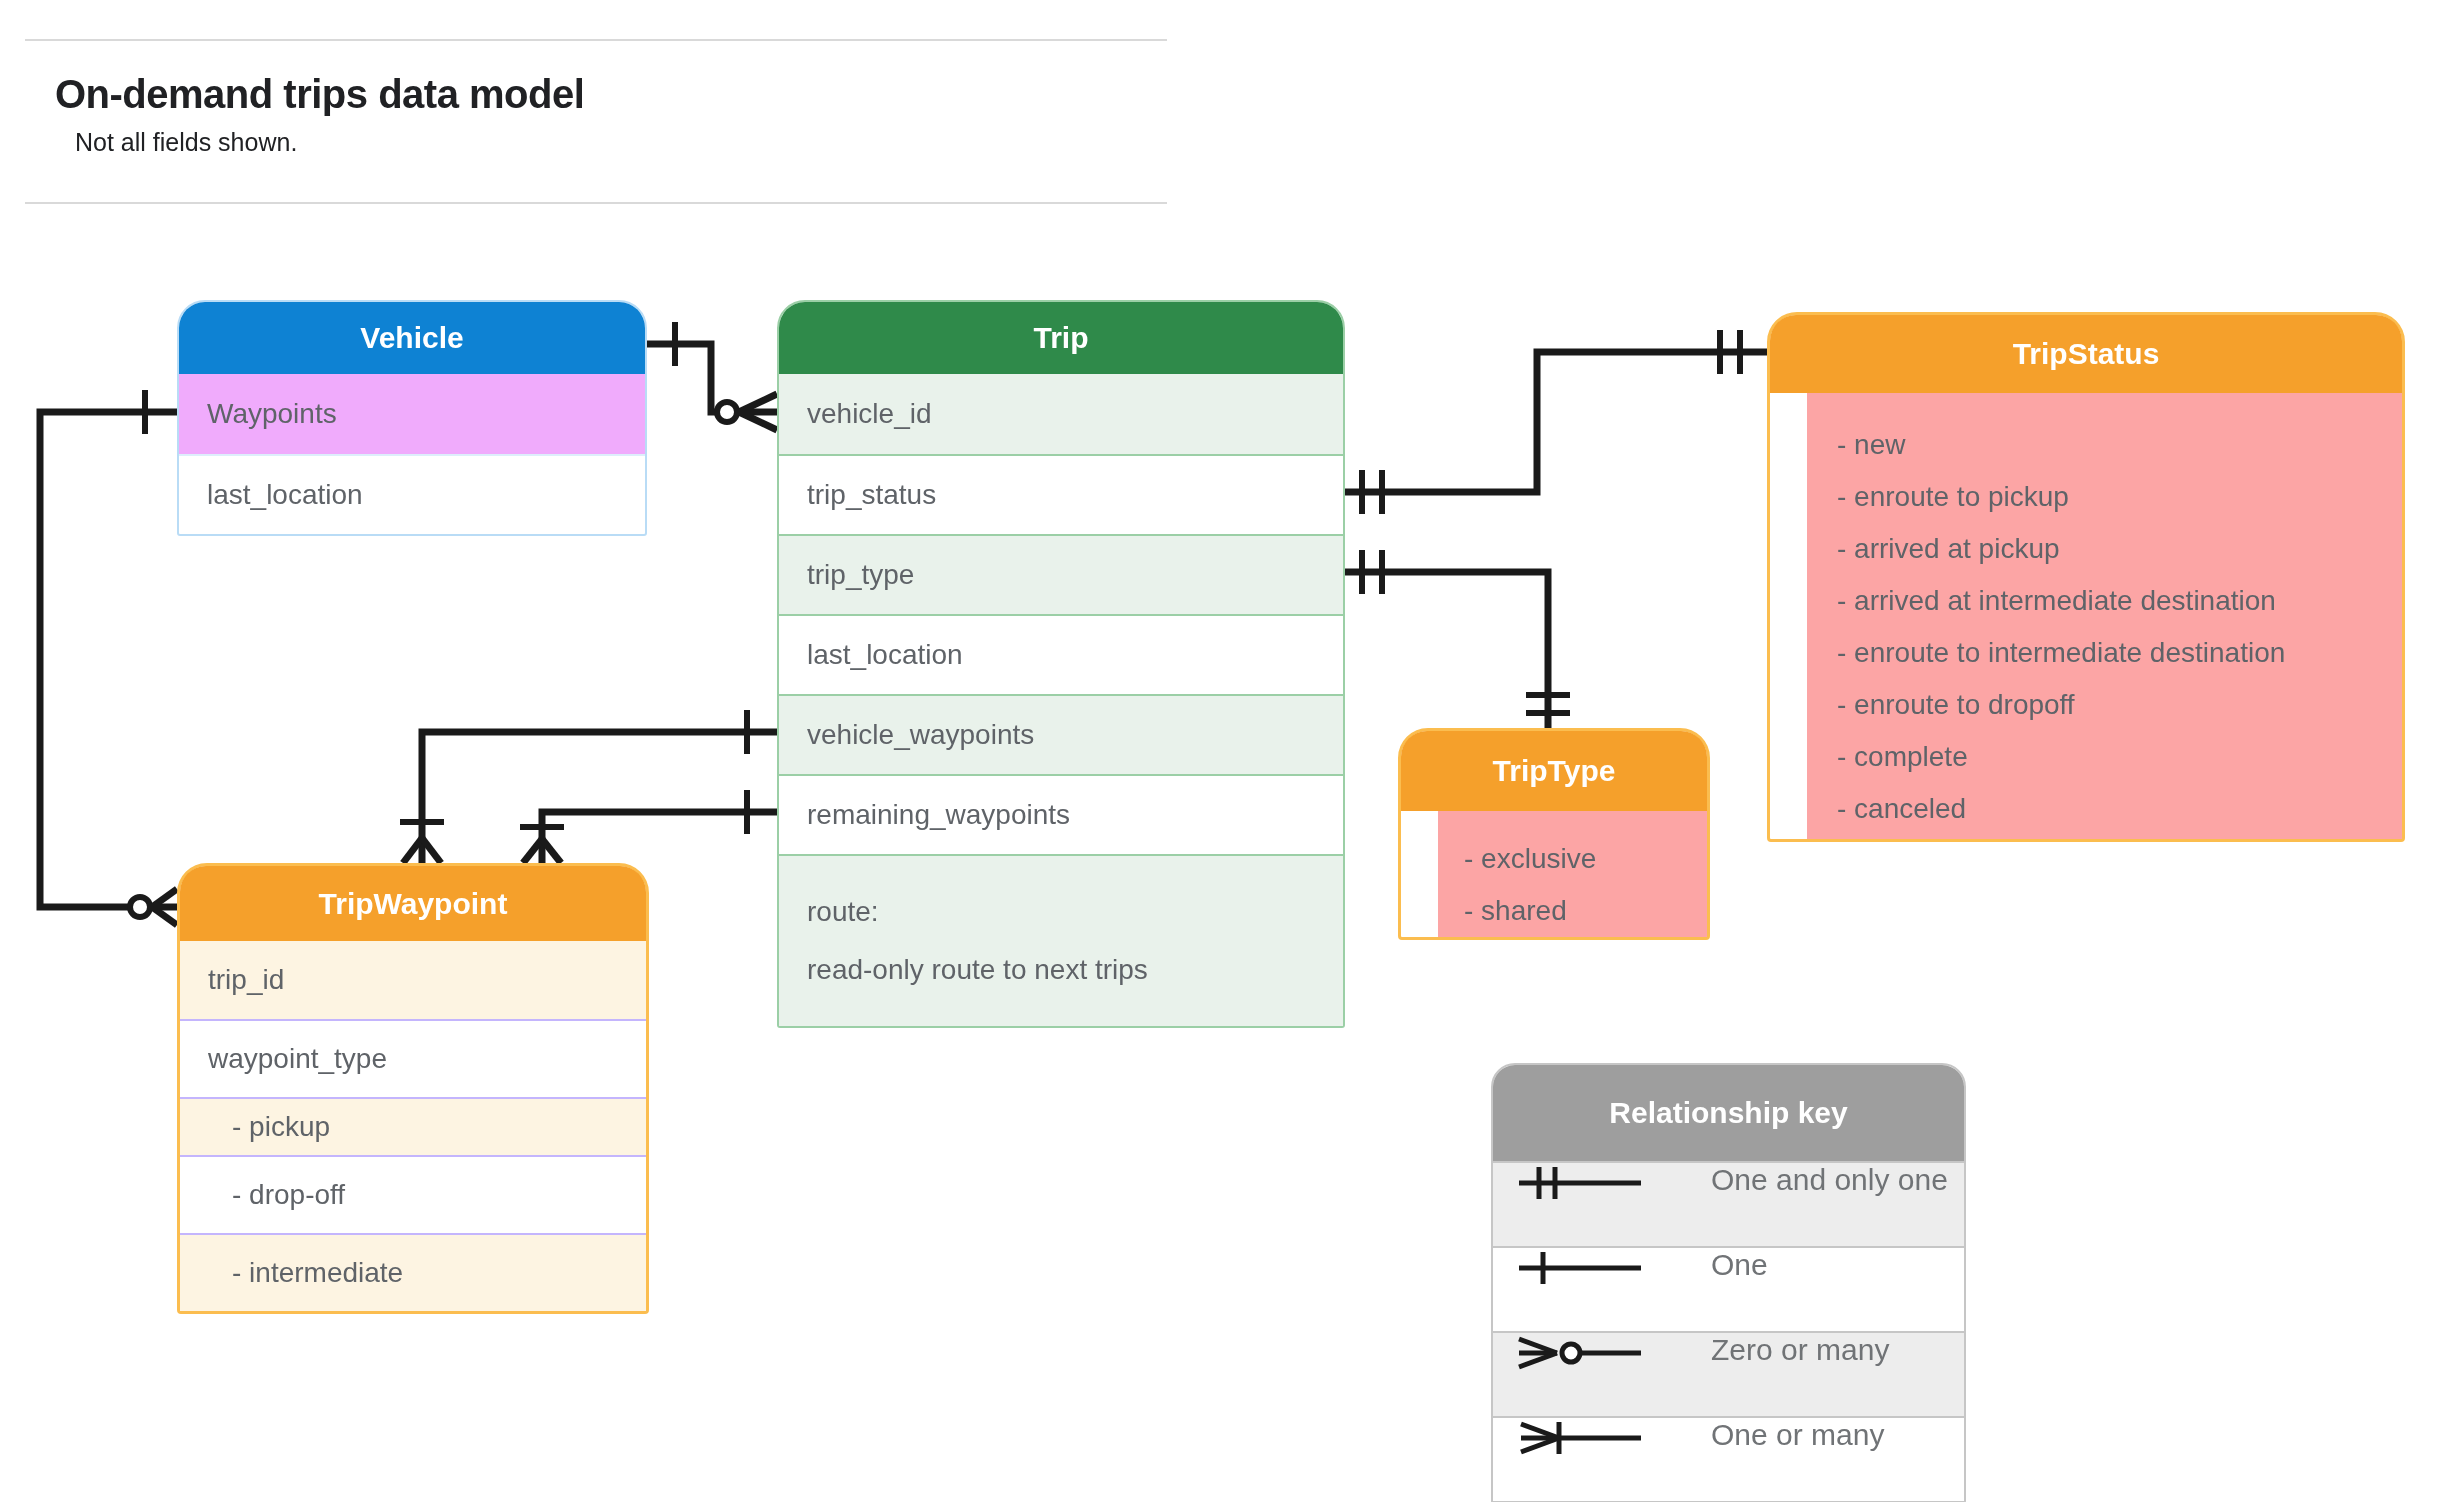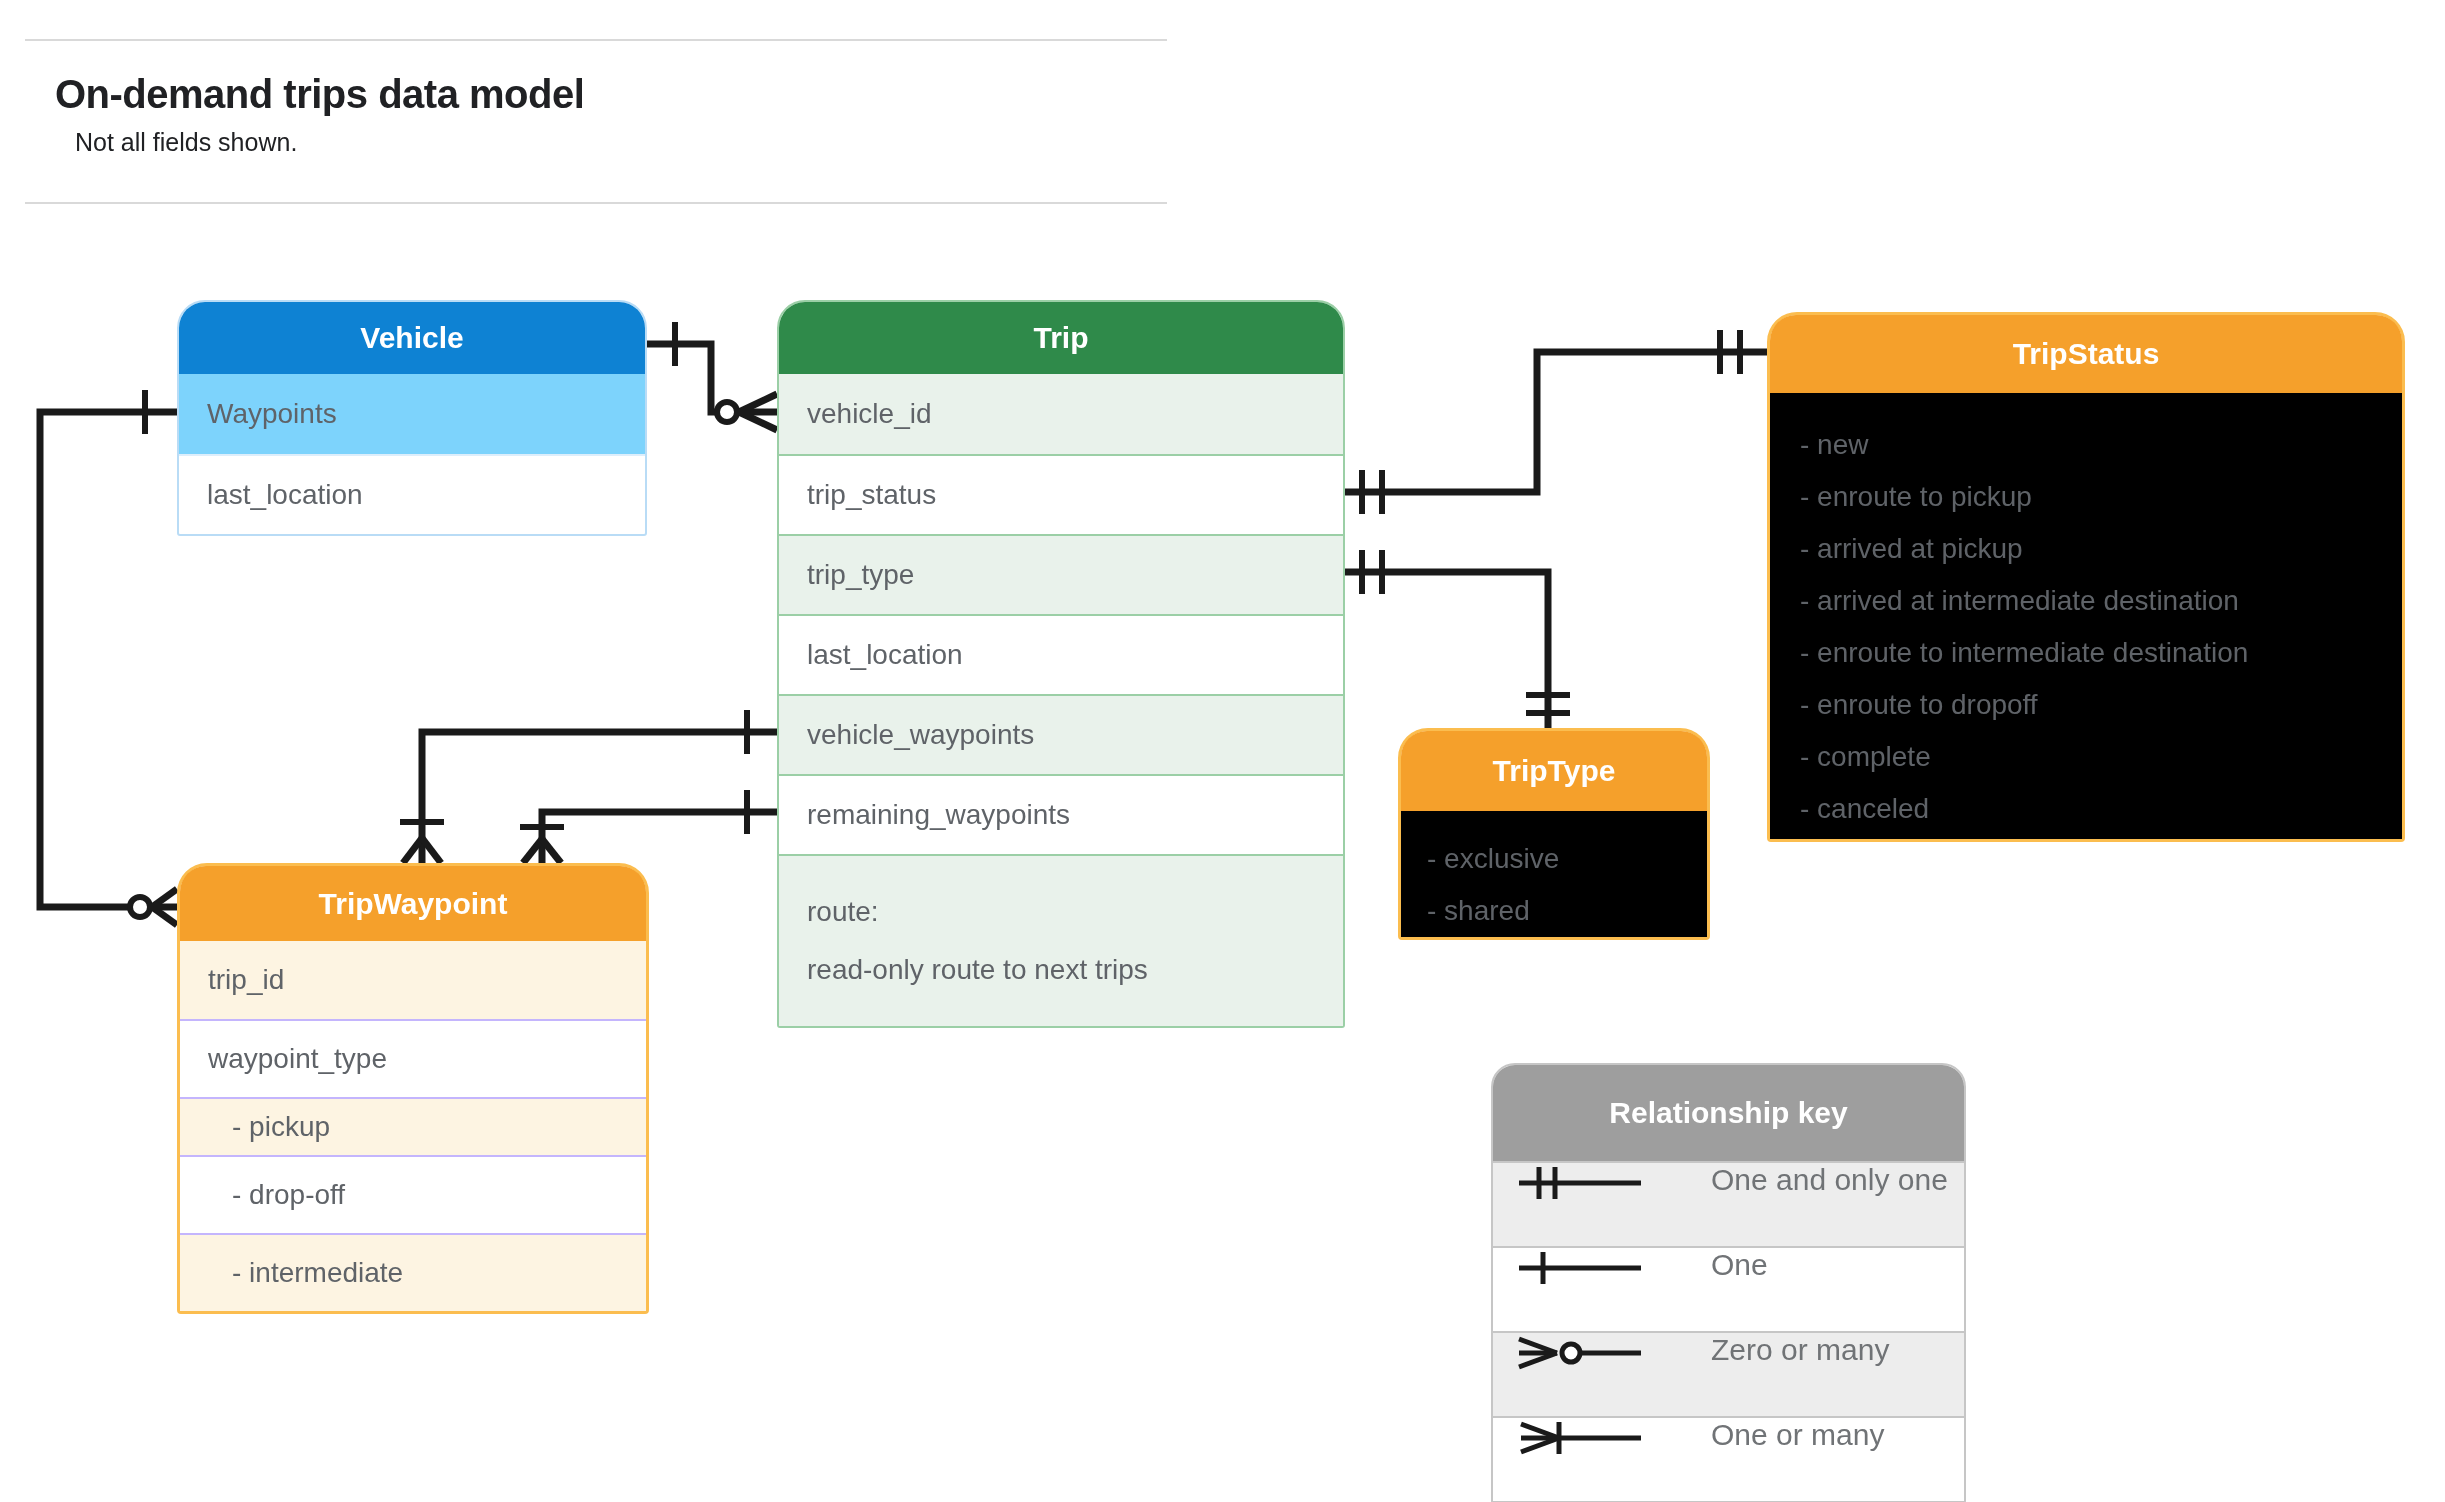--- a/index.html
+++ b/index.html
@@ -17,35 +17,35 @@
   .entity .hd{display:flex;align-items:center;justify-content:center;
     color:#ffffff;font-weight:bold;font-size:30px;box-sizing:border-box;}
   .entity .row{display:flex;align-items:center;box-sizing:border-box;
     font-size:28px;color:#5f6368;padding-left:28px;}
   .entity .row.indent{padding-left:52px;}
 
   
   .t-vehicle{border:2px solid #b9dcf6;border-radius:28px 28px 3px 3px;}
   .t-vehicle .hd{background:#0e82d3;border-radius:26px 26px 0 0;}
   .t-vehicle .row{border-top:2px solid #ddeefb;}
-  .t-vehicle .row.tint{background:#7dd3fc;border-top:none;}
+  .t-vehicle .row.tint{background:#f0abfc;border-top:none;}
 
   
   .t-trip{border:2px solid #9bcfa6;border-radius:28px 28px 3px 3px;}
   .t-trip .hd{background:#2f8a4a;border-radius:26px 26px 0 0;}
   .t-trip .row{border-top:2px solid #9bcfa6;}
   .t-trip .row.tint{background:#e9f2eb;}
   .row.two-line{flex-direction:column;align-items:flex-start;justify-content:center;gap:26px;}
 
   
   .t-orange{border:3px solid #fbbd4f;border-radius:30px 30px 4px 4px;}
   .t-orange .hd{background:#f5a02b;border-radius:26px 26px 0 0;}
   .t-orange .row{border-top:2px solid #c4b5fd;}
   .t-orange .row.tint{background:#fdf4e2;}
-  .enum-body{box-sizing:border-box;background:#000000;color:#5f6368;font-size:28px;}
+  .enum-body{box-sizing:border-box;background:#fca5a5;color:#5f6368;font-size:28px;margin-left:37px;}
   .enum-body .enum-item{display:block;}
 
   
   .t-legend{border:2px solid #c6c6c6;border-radius:24px 24px 2px 2px;background:#fff;}
   .t-legend .hd{background:#9e9e9e;border-radius:22px 22px 0 0;}
   .t-legend .lrow{display:flex;align-items:flex-start;box-sizing:border-box;
     border-top:2px solid #c6c6c6;padding-left:22px;gap:66px;
     font-size:30px;color:#707376;}
   .t-legend .lrow.tint{background:#ededed;}
   .t-legend .lrow:first-of-type{border-top:none;}

